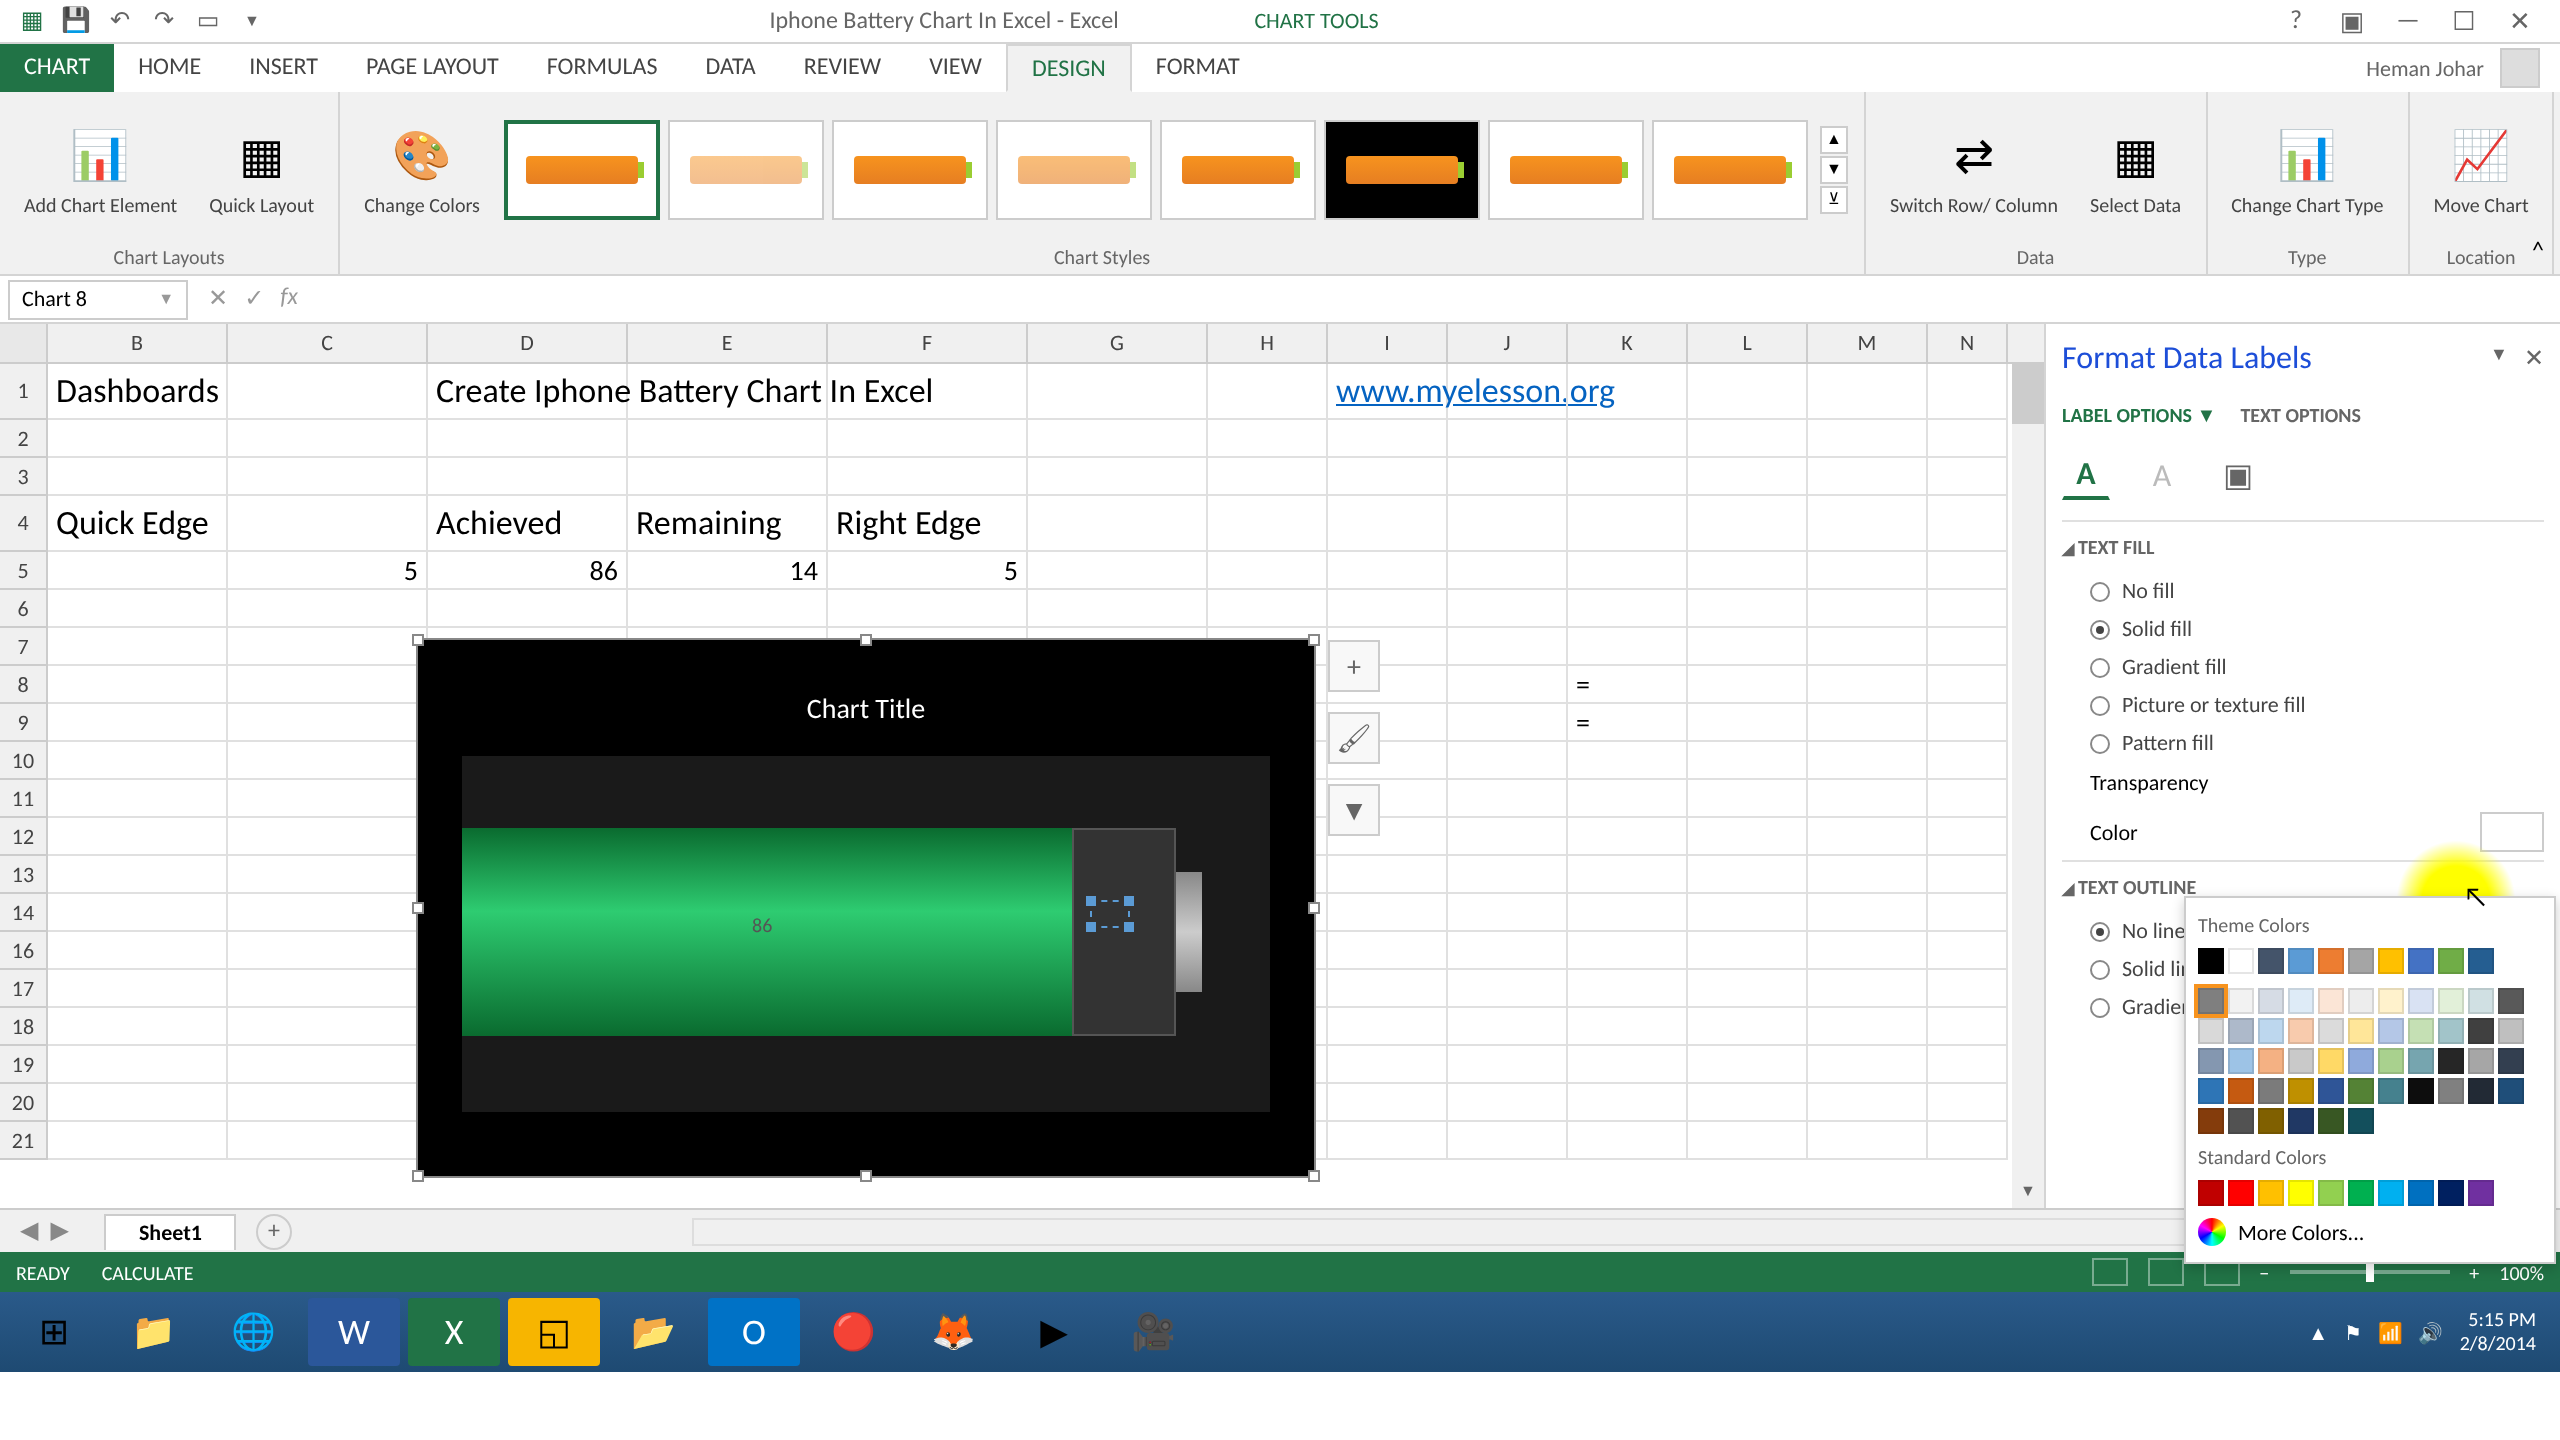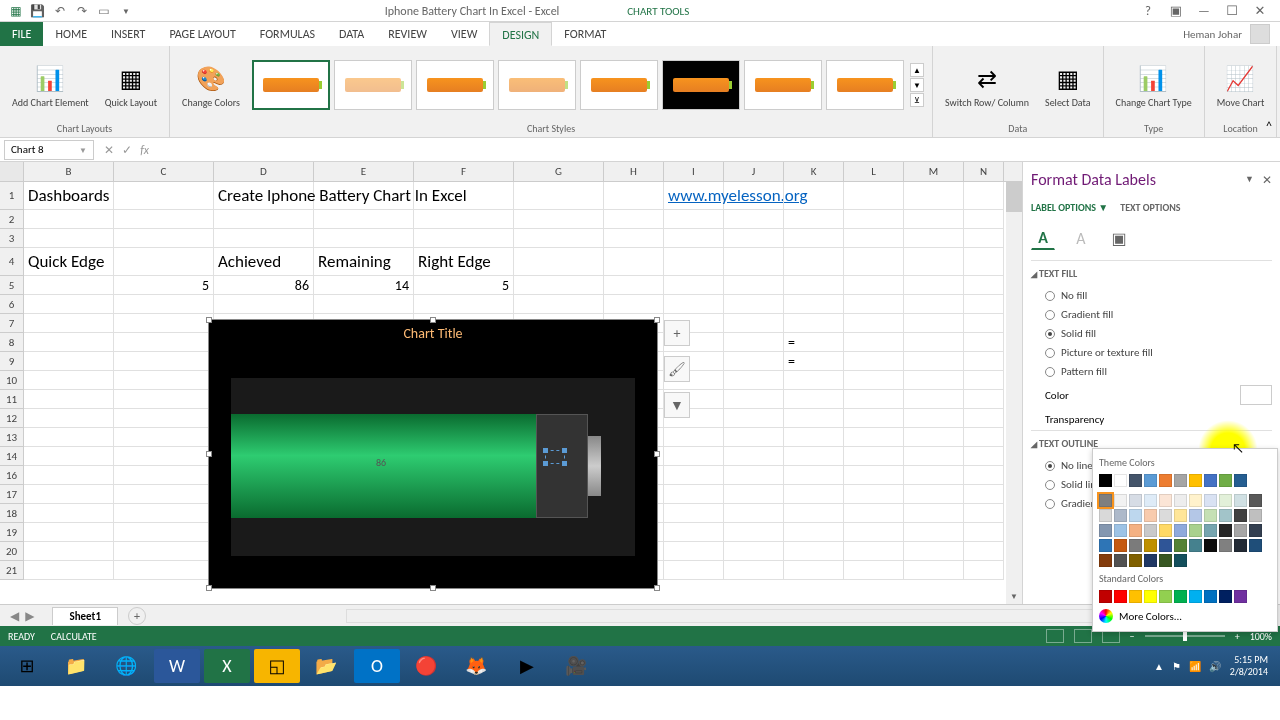--- a/index.html
+++ b/index.html
@@ -54,40 +54,40 @@
 .colh { border-right: 1px solid #ccc; text-align: center; font-size: 11px; color: #444; line-height: 20px; }
 .row { display: flex; height: 19px; }
 .rowh { width: 24px; background: #f0f0f0; border-right: 1px solid #ccc; border-bottom: 1px solid #ccc; text-align: center; font-size: 11px; color: #444; line-height: 19px; }
 .cell { border-right: 1px solid #e0e0e0; border-bottom: 1px solid #e0e0e0; padding: 0 4px; font-size: 14px; line-height: 19px; overflow: hidden; white-space: nowrap; }
 .cell.big { font-size: 17px; }
 .link { color: #0563c1; text-decoration: underline; }
 
 
 .chart-obj { position: absolute; left: 208px; top: 157px; width: 450px; height: 270px; background: #000; border: 1px solid #888; }
 .chart-handle { position: absolute; width: 6px; height: 6px; background: #fff; border: 1px solid #888; }
-.chart-title { text-align: center; color: #fdba74; font-size: 14px; padding-top: 5px; }
+.chart-title { text-align: center; color: #ffffff; font-size: 14px; padding-top: 5px; margin-top: 21px; }
 .chart-plot { position: absolute; left: 22px; top: 58px; right: 22px; bottom: 32px; background: #1a1a1a; }
 .battery-body { position: absolute; left: 0; top: 36px; width: 370px; height: 104px; }
 .battery-green { position: absolute; left: 0; top: 0; width: 305px; height: 104px; background: linear-gradient(to bottom, #0a6b2f, #2ecc71 40%, #0a6b2f); }
 .battery-dark { position: absolute; left: 305px; top: 0; width: 52px; height: 104px; background: #333; border: 1px solid #555; }
 .battery-tip { position: absolute; left: 357px; top: 22px; width: 13px; height: 60px; background: linear-gradient(#888, #ccc, #888); }
 .data-label { position: absolute; left: 145px; top: 78px; color: #555; font-size: 10px; }
 .data-label-sel { position: absolute; left: 314px; top: 72px; width: 20px; height: 14px; border: 1px dashed #5b9bd5; }
 .dl-handle { position: absolute; width: 5px; height: 5px; background: #5b9bd5; }
 .chart-btns { position: absolute; left: 664px; top: 158px; display: flex; flex-direction: column; gap: 10px; }
 .chart-side-btn { width: 26px; height: 26px; border: 1px solid #ccc; background: #f8f8f8; display: flex; align-items: center; justify-content: center; cursor: pointer; color: #666; font-size: 14px; }
 
 .sheet-scroll { position: absolute; right: 0; top: 20px; bottom: 0; width: 16px; background: #f0f0f0; }
 .scroll-thumb { position: absolute; top: 0; width: 100%; height: 30px; background: #ccc; }
 .scroll-arrow { position: absolute; width: 100%; height: 16px; display: flex; align-items: center; justify-content: center; font-size: 8px; color: #666; background: #f0f0f0; }
 
 
 .format-pane { width: 258px; border-left: 1px solid #d4d4d4; padding: 0 8px; background: #fff; position: relative; }
 .fp-title { display: flex; justify-content: space-between; align-items: center; padding: 8px 0; }
-.fp-title-text { font-size: 16px; color: #701a75; }
+.fp-title-text { font-size: 16px; color: #1d4ed8; }
 .fp-tabs { display: flex; gap: 12px; font-size: 10px; font-weight: bold; color: #666; padding: 4px 0 8px; }
 .fp-tabs .sel { color: #217346; }
 .fp-icons { display: flex; gap: 14px; padding: 4px 0 10px; }
 .fp-icon { width: 24px; height: 24px; border: 1px solid transparent; display: flex; align-items: center; justify-content: center; font-size: 16px; color: #666; cursor: pointer; }
 .fp-icon.active { border-bottom: 2px solid #217346; color: #217346; }
 .fp-section { font-size: 10px; font-weight: bold; color: #666; padding: 6px 0; border-top: 1px solid #e0e0e0; }
 .fp-section::before { content: '▸ '; color: #666; }
 .fp-section.open::before { content: '◢ '; font-size: 8px; }
 .fp-radio { display: flex; align-items: center; gap: 6px; padding: 3px 0 3px 14px; font-size: 11px; color: #444; }
 .radio-dot { width: 10px; height: 10px; border: 1px solid #888; border-radius: 50%; display: flex; align-items: center; justify-content: center; }
@@ -145,21 +145,21 @@
   <div class="winbtns">
     <span class="winbtn">?</span>
     <span class="winbtn">▣</span>
     <span class="winbtn">—</span>
     <span class="winbtn">☐</span>
     <span class="winbtn">✕</span>
   </div>
 </div>
 
 <div class="ribbon-tabs">
-  <div class="tab file">FILE</div>
+  <div class="tab file">CHART</div>
   <div class="tab">HOME</div>
   <div class="tab">INSERT</div>
   <div class="tab">PAGE LAYOUT</div>
   <div class="tab">FORMULAS</div>
   <div class="tab">DATA</div>
   <div class="tab">REVIEW</div>
   <div class="tab">VIEW</div>
   <div class="tab active" style="color:#217346">DESIGN</div>
   <div class="tab">FORMAT</div>
   <div class="user-area">
@@ -675,41 +675,41 @@
         </div>
       <div class="fp-icon" style="color:#bbb">A</div>
       <div class="fp-icon">▣</div>
     </div>
     <div class="fp-section open">TEXT FILL</div>
     <div class="fp-radio">
         <div class="radio-dot"></div>
         <span>No fill</span>
       </div>
     <div class="fp-radio">
+        <div class="radio-dot on"></div>
+        <span>Solid fill</span>
+      </div>
+    <div class="fp-radio">
         <div class="radio-dot"></div>
         <span>Gradient fill</span>
-      </div>
-    <div class="fp-radio">
-        <div class="radio-dot on"></div>
-        <span>Solid fill</span>
       </div>
     <div class="fp-radio">
         <div class="radio-dot"></div>
         <span>Picture or texture fill</span>
       </div>
     <div class="fp-radio">
         <div class="radio-dot"></div>
         <span>Pattern fill</span>
       </div>
     <div class="fp-row">
+        <span>Transparency</span>
+      </div>
+    <div class="fp-row">
         <span>Color</span>
         <div class="color-btn"></div>
-      </div>
-    <div class="fp-row">
-        <span>Transparency</span>
       </div>
     <div class="fp-section open">TEXT OUTLINE</div>
     <div class="fp-radio">
         <div class="radio-dot on"></div>
         <span>No line</span>
       </div>
     <div class="fp-radio">
         <div class="radio-dot"></div>
         <span>Solid line</span>
       </div>

